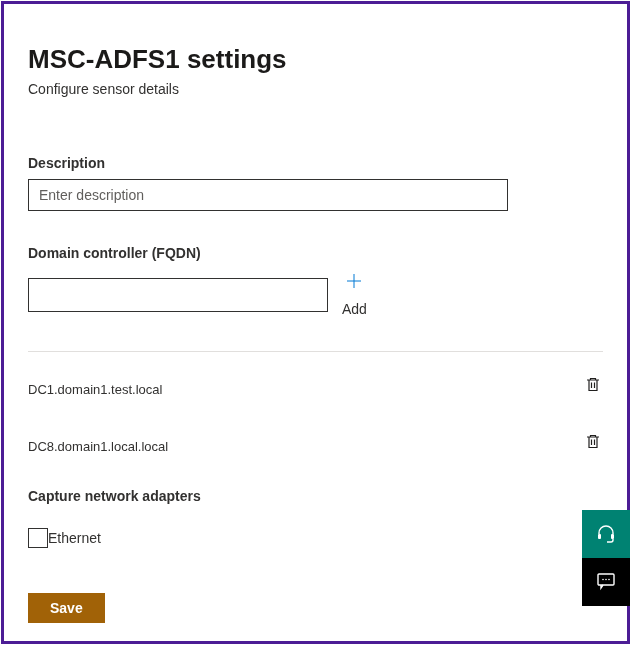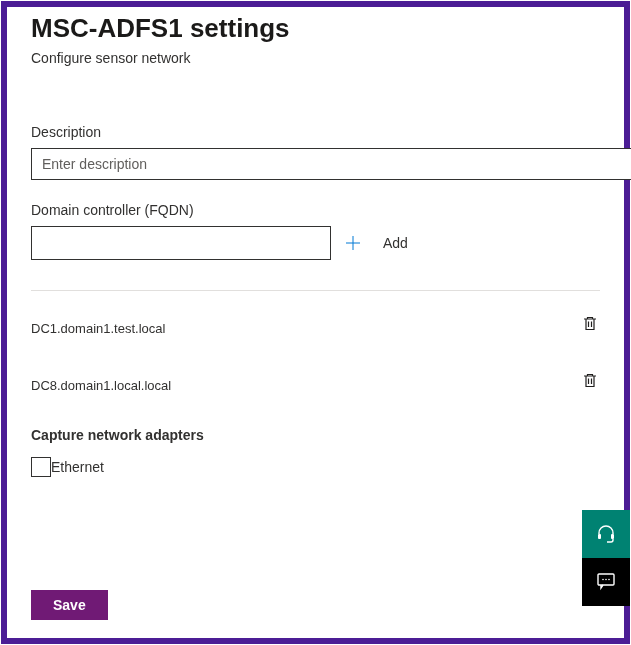--- a/index.html
+++ b/index.html
@@ -6,91 +6,92 @@
   body {
     font-family: "Segoe UI", -apple-system, sans-serif;
     font-size: 14px;
     color: #323130;
     background: #fff;
     width: 631px;
     height: 645px;
     position: relative;
   }
   .panel {
-    border: 6px solid #4c1d95;
+    border: 3px solid #4c1d95;
     width: 629px;
     height: 643px;
     margin: 1px;
-    padding: 6px 24px 18px 24px;
+    padding: 40px 24px 18px 24px;
     display: flex;
     flex-direction: column;
   }
   .title {
     font-size: 26px;
     font-weight: 600;
     color: #1b1a19;
     margin-bottom: 6px;
   }
   .subtitle {
     font-size: 14px;
     color: #323130;
     margin-bottom: 58px;
   }
   .field-label {
     font-size: 14px;
-    font-weight: 400;
+    font-weight: 700;
     color: #323130;
     margin-bottom: 8px;
     display: block;
   }
   .text-input {
     width: 100%;
     height: 32px;
     border: 1px solid #323130;
     padding: 4px 10px;
     font-size: 14px;
     font-family: inherit;
     color: #323130;
     outline: none;
     display: block;
   }
   .text-input::placeholder { color: #605e5c; }
-  .desc-input { width: 604px; margin-bottom: 22px; }
+  .desc-input { width: 480px; margin-bottom: 34px; }
   .dc-row { display: flex; align-items: center; gap: 10px; margin-bottom: 30px; }
   .dc-input { width: 300px; height: 34px; }
   .add-btn {
-    display: flex; align-items: center; gap: 22px;
+    display: flex; align-items: center; gap: 12px;
     background: none; border: none; cursor: pointer;
     font-size: 14px; color: #323130; font-family: inherit;
     padding: 4px;
+    flex-direction: column;
   }
   .plus-icon { color: #0078d4; display: inline-flex; }
   .divider { border: none; border-top: 1px solid #e1dfdd; margin: 0 0 22px 0; }
   .dc-item {
     display: flex; justify-content: space-between; align-items: flex-end;
     margin-bottom: 34px;
   }
   .dc-name { font-size: 13px; color: #323130; }
   .trash-btn {
     background: none; border: none; cursor: pointer; padding: 2px;
     color: #201f1e; display: inline-flex;
   }
-  .adapters-label { font-weight: 600; font-size: 14px; margin-bottom: 14px; }
+  .adapters-label { font-weight: 600; font-size: 14px; margin-bottom: 24px; }
   .checkbox-row { display: flex; align-items: center; }
   .checkbox {
     width: 20px; height: 20px; border: 1px solid #323130;
     appearance: none; cursor: pointer; background: #fff;
   }
   .checkbox:checked::after {
     content: "✓"; display: block; text-align: center; line-height: 18px;
     color: #323130; font-size: 14px;
   }
   .spacer { flex: 1; }
   .save-btn {
-    background: #701a75; color: #fff; border: none;
+    background: #a16207; color: #fff; border: none;
     font-size: 14px; font-weight: 600; font-family: inherit;
     padding: 7px 22px; cursor: pointer; min-width: 74px;
   }
   .float-btns {
     position: absolute; right: 1px; top: 510px;
     display: flex; flex-direction: column;
   }
   .float-btn {
     width: 48px; height: 48px; border: none; cursor: pointer;
     display: flex; align-items: center; justify-content: center;
@@ -98,21 +99,21 @@
   }
   .float-teal { background: #008272; }
   .float-black { background: #000; }
 </style>
 </head>
 <body>
 
 <div class="panel">
 
   <h1 class="title">MSC-ADFS1 settings</h1>
-  <div class="subtitle">Configure sensor network</div>
+  <div class="subtitle">Configure sensor details</div>
 
   <label class="field-label">Description</label>
   <input type="text" class="text-input desc-input" placeholder="Enter description" style="">
 
   <label class="field-label">Domain controller (FQDN)</label>
   <div class="dc-row">
     <input type="text" class="text-input dc-input" style="">
     <button class="add-btn">
       <span class="plus-icon">
         <svg width="16" height="16" viewBox="0 0 16 16">

